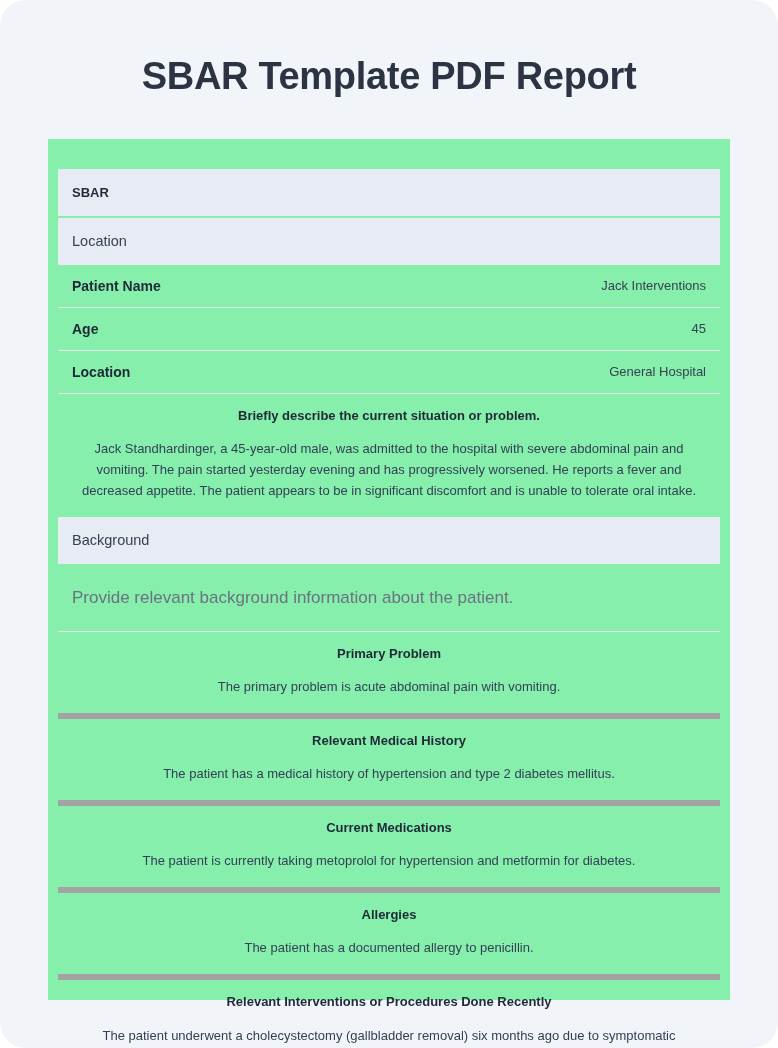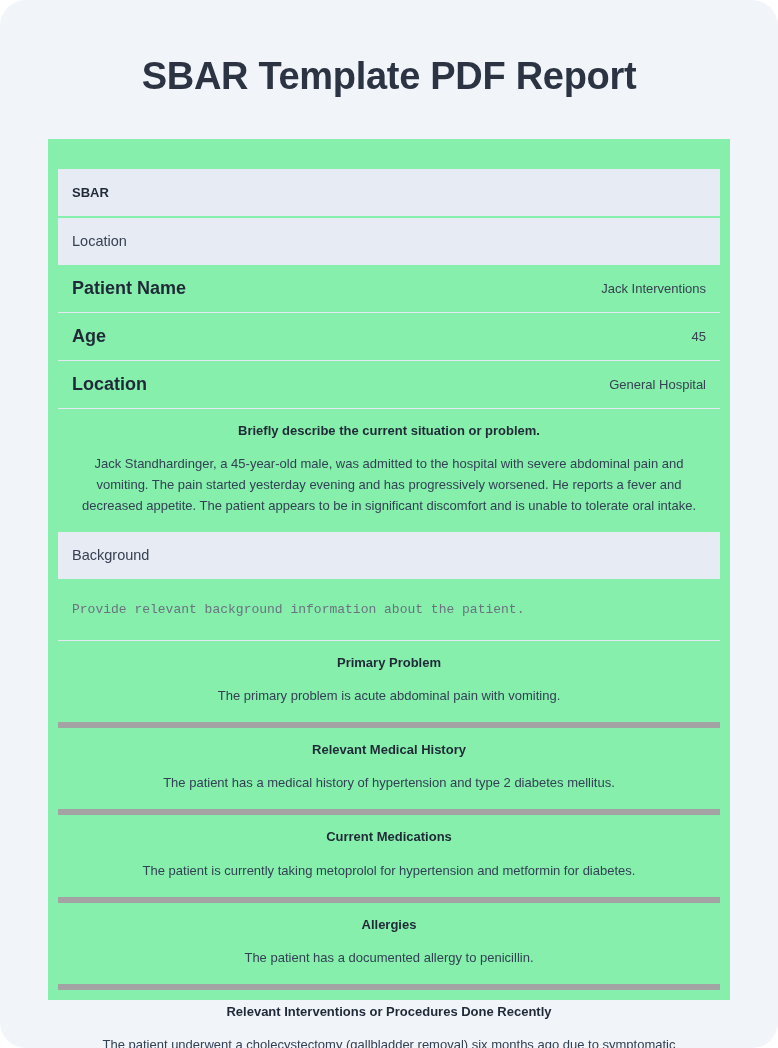--- a/index.html
+++ b/index.html
@@ -66,21 +66,21 @@
 
   
   .kv-row {
     display: flex;
     align-items: center;
     justify-content: space-between;
     padding: 13px 14px;
     border-bottom: 1px solid #e4e9f2;
   }
   .kv-key {
-    font-size: 18px;
+    font-size: 14px;
     font-weight: bold;
     color: #1f2937;
   }
   .kv-val {
     font-size: 13px;
     color: #374151;
     text-align: right;
   }
 
   
@@ -98,26 +98,25 @@
     font-size: 13px;
     color: #334155;
     line-height: 1.62;
     margin-top: 13px;
   }
 
   .block.bordered { border-bottom: 6px solid #a3a3a3; }
 
   
   .hint {
-    font-size: 13px;
+    font-size: 17px;
     color: #6b7280;
     padding: 22px 14px 21px 14px;
     border-bottom: 1px solid #e4e9f2;
     line-height: 1.4;
-    font-family: Liberation Mono, monospace;
   }
 </style>
 </head>
 <body>
 
 <div id="page">
 
   <h1 class="report-title">SBAR Template PDF Report</h1>
 
   <div class="doc-card">

